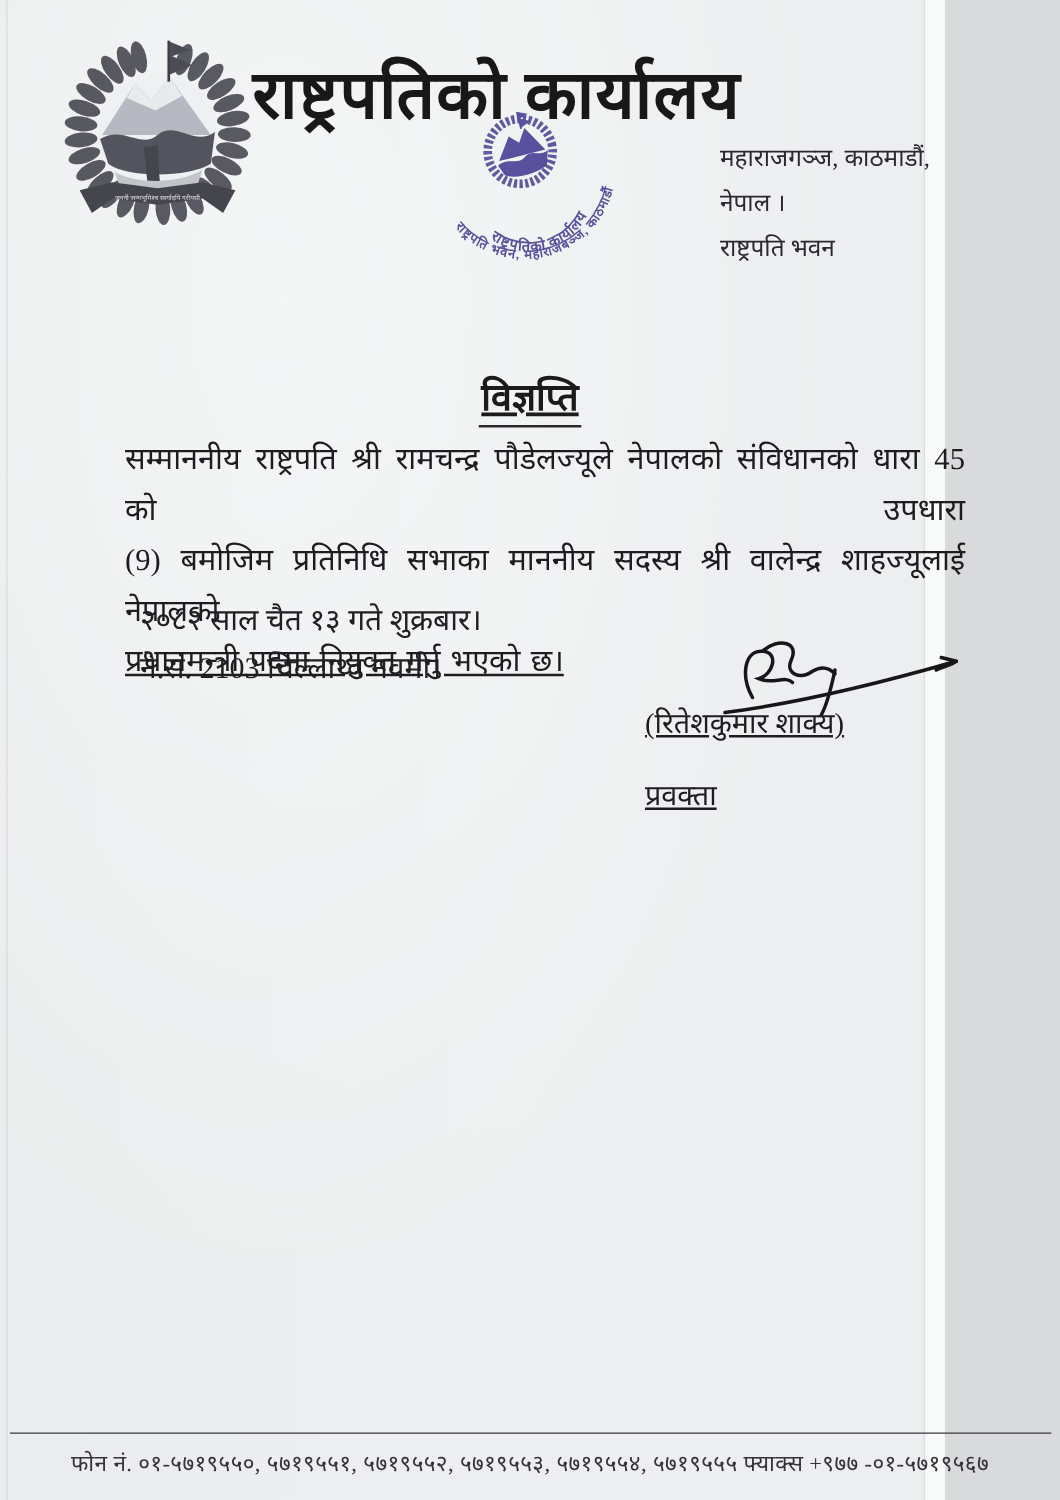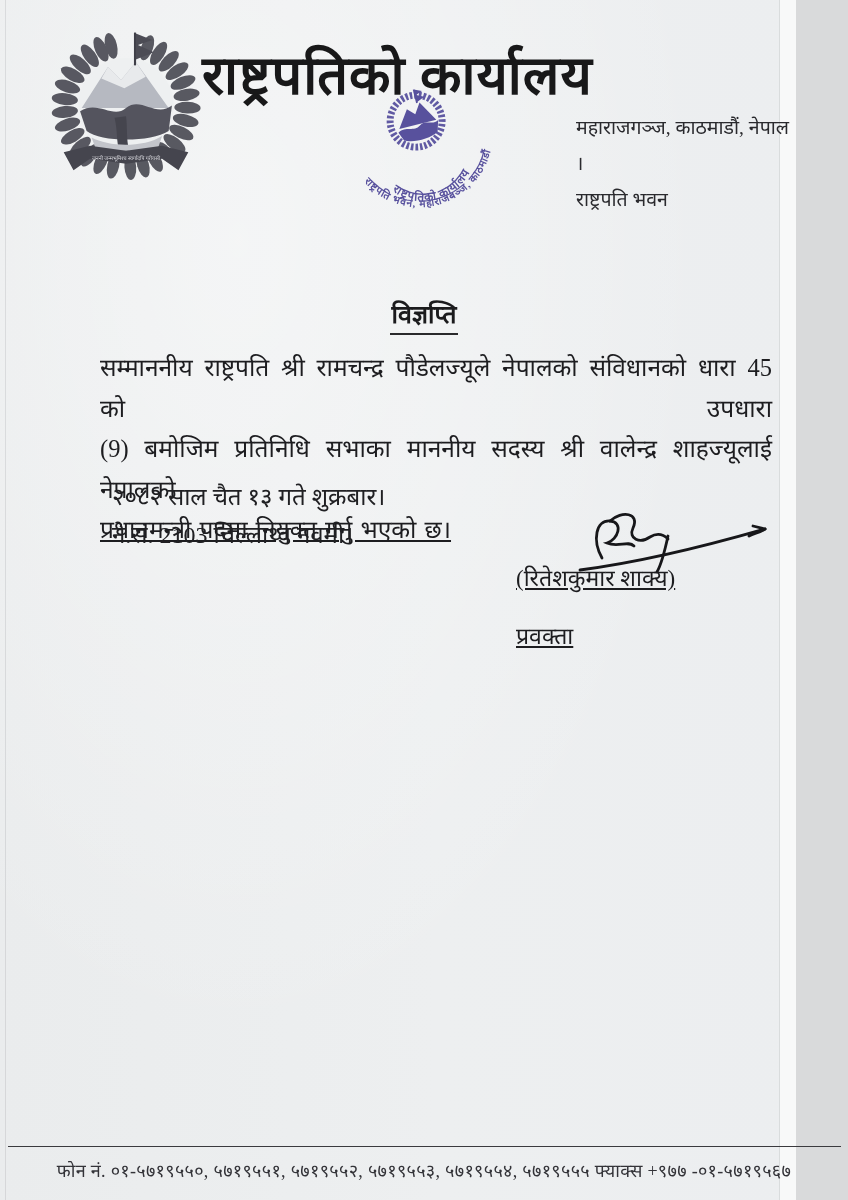--- a/index.html
+++ b/index.html
@@ -7,21 +7,20 @@
     width:848px;height:1200px;overflow:hidden;
     font-family:"Liberation Serif","DejaVu Serif",serif;
     background:#d9dadb;
   }
   .paper{
     position:relative;width:756px;height:1200px;
     background:
       radial-gradient(ellipse at 30% 20%, rgba(255,255,255,.45), rgba(255,255,255,0) 60%),
       linear-gradient(90deg,#eaeced 0%,#edeff0 55%,#eceef0 100%);
     color:#1c1c1e;
-    padding-left:40px;
   }
   .scan-strip-right{
     position:absolute;top:0;right:0;width:16px;height:1200px;
     background:#f8f9f9;border-left:1px solid rgba(160,165,170,.35);
   }
   .scan-line-left{
     position:absolute;top:0;left:5px;width:1px;height:1200px;
     background:rgba(90,95,100,.14);
   }
 
@@ -39,22 +38,22 @@
   .address{
     position:absolute;left:576px;top:110px;
     font-size:19.5px;line-height:36px;color:#2a2a2e;
   }
 
   
   .notice-title-wrap{
     position:absolute;left:0;top:296px;width:848px;text-align:center;
   }
   .notice-title{
-    display:inline-block;font-size:25px;font-weight:700;color:#1b1b1d;
-    border-bottom:2px solid #2a2a2c;padding:0 2px 3px 2px;
+    display:inline-block;font-size:30px;font-weight:700;color:#1b1b1d;
+    border-bottom:2px solid #2a2a2c;padding:0 2px 3px 2px;text-decoration:underline;
   }
   .body-text{
     position:absolute;left:100px;top:348px;width:672px;
     font-size:24.5px;line-height:40.5px;color:#1d1d20;
     word-spacing:2px;
   }
   .body-line{text-align:justify;text-align-last:justify;}
   .body-line.last{text-align:center;text-align-last:left;text-decoration:underline;}
 
   .date-block{

